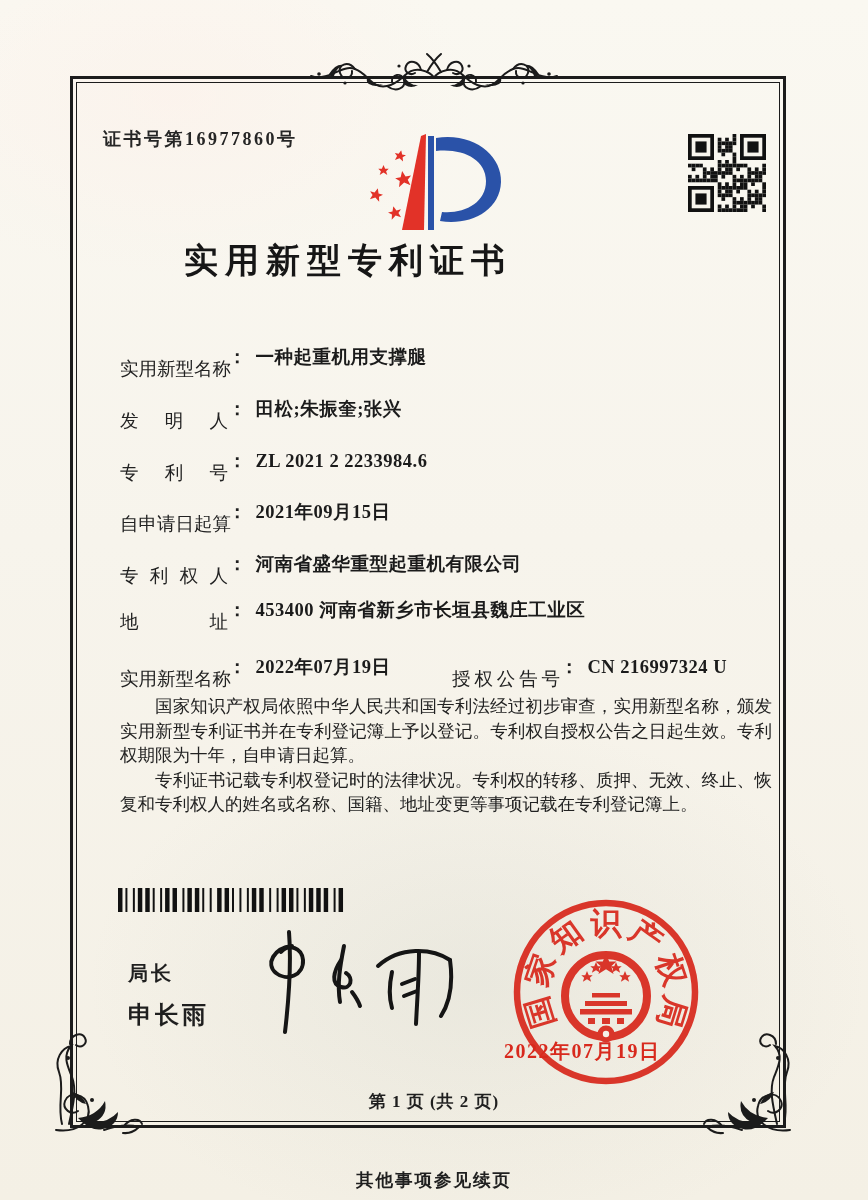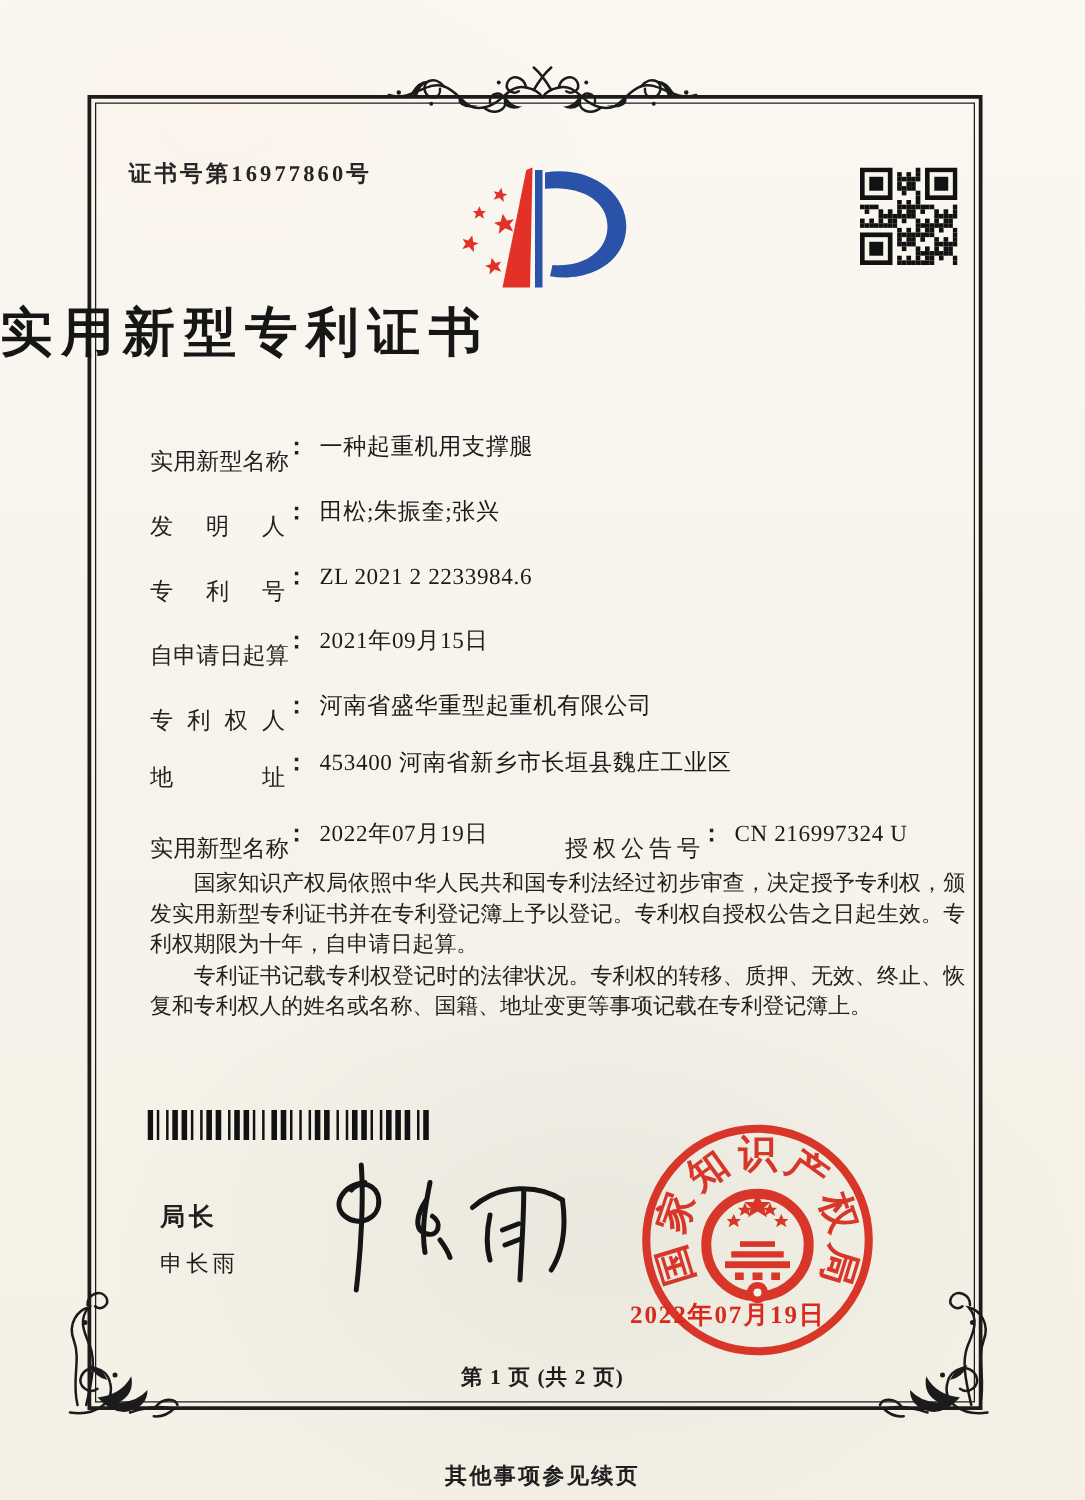--- a/index.html
+++ b/index.html
@@ -37,45 +37,45 @@
   .corner-orn.left{left:48px;top:1022px;}
   .corner-orn.right{left:698px;top:1022px;transform:scaleX(-1);}
   
   .cert-no{
     position:absolute;left:103px;top:127px;
     font-size:18px;font-weight:600;letter-spacing:2.5px;color:#262626;
   }
   .logo{position:absolute;left:358px;top:124px;width:162px;height:118px;}
   .qr{position:absolute;left:688px;top:134px;width:78px;height:78px;}
   .doc-title{
-    position:absolute;left:0;top:238px;width:696px;text-align:left;
-    font-size:42px;font-weight:900;letter-spacing:7px;color:#161616;
+    position:absolute;left:0;top:238px;width:696px;text-align:center;
+    font-size:34px;font-weight:900;letter-spacing:7px;color:#161616;
   }
   
   .field-row{position:absolute;left:120px;height:26px;font-size:18.5px;white-space:nowrap;}
   .flabel{
     display:inline-block;width:108px;
     text-align:justify;text-align-last:justify;
     font-weight:400;color:#222;vertical-align:top;margin-top:12px;
   }
   .fcolon{font-weight:700;margin-right:9px;}
-  .fvalue{font-weight:400;color:#1b1b1b;letter-spacing:0.5px;}
+  .fvalue{font-weight:700;color:#1b1b1b;letter-spacing:0.5px;}
   .grant-col2{position:absolute;left:332px;top:0;}
   
   .body-text{
     position:absolute;left:120px;top:694px;width:652px;
     font-size:17.5px;line-height:24.5px;text-align:justify;color:#222;
     font-weight:500;
   }
   .body-text p{margin:0;text-indent:2em;}
   
   .barcode{position:absolute;left:118px;top:888px;width:228px;height:24px;}
   
   .signer-title{position:absolute;left:128px;top:960px;font-size:20px;font-weight:700;letter-spacing:3px;}
-  .signer-name{position:absolute;left:128px;top:999px;font-size:18px;font-weight:400;letter-spacing:3px;}
+  .signer-name{position:absolute;left:128px;top:999px;font-size:24px;font-weight:700;letter-spacing:3px;}
   .signature{position:absolute;left:252px;top:926px;width:212px;height:114px;}
   
   .seal{position:absolute;left:512px;top:898px;width:188px;height:188px;opacity:0.93;}
   .seal-red{fill:var(--seal-red);}
   .seal-stroke{stroke:var(--seal-red);fill:none;}
   .seal-date{
     position:absolute;left:504px;top:1038px;width:200px;
     font-size:20px;font-weight:700;letter-spacing:1.5px;
     color:var(--seal-red);white-space:nowrap;
   }
@@ -334,21 +334,21 @@
     <span class="flabel">地址</span><span class="fcolon">：</span><span class="fvalue">453400 河南省新乡市长垣县魏庄工业区</span>
   </div>
   <div class="field-row" style="top:654px">
     <span class="flabel">实用新型名称</span><span class="fcolon">：</span><span class="fvalue">2022年07月19日</span>
     <span class="grant-col2">
       <span class="flabel">授权公告号</span><span class="fcolon">：</span><span class="fvalue">CN 216997324 U</span>
     </span>
   </div>
 
   <div class="body-text">
-    <p>国家知识产权局依照中华人民共和国专利法经过初步审查，决定授予专利权，颁发实用新型专利证书并在专利登记簿上予以登记。专利权自授权公告之日起生效。专利权期限为十年，自申请日起算。</p>
+    <p>国家知识产权局依照中华人民共和国专利法经过初步审查，实用新型名称，颁发实用新型专利证书并在专利登记簿上予以登记。专利权自授权公告之日起生效。专利权期限为十年，自申请日起算。</p>
     <p>专利证书记载专利权登记时的法律状况。专利权的转移、质押、无效、终止、恢复和专利权人的姓名或名称、国籍、地址变更等事项记载在专利登记簿上。</p>
   </div>
 
   <svg class="barcode" id="barcode-svg" viewBox="0 0 228 24" preserveAspectRatio="none">
       <rect x="0.00" y="0" width="4.46" height="24" fill="#111"></rect>
       <rect x="7.43" y="0" width="1.98" height="24" fill="#111"></rect>
       <rect x="14.87" y="0" width="1.98" height="24" fill="#111"></rect>
       <rect x="19.83" y="0" width="4.46" height="24" fill="#111"></rect>
       <rect x="27.26" y="0" width="4.46" height="24" fill="#111"></rect>
       <rect x="34.70" y="0" width="1.98" height="24" fill="#111"></rect>

